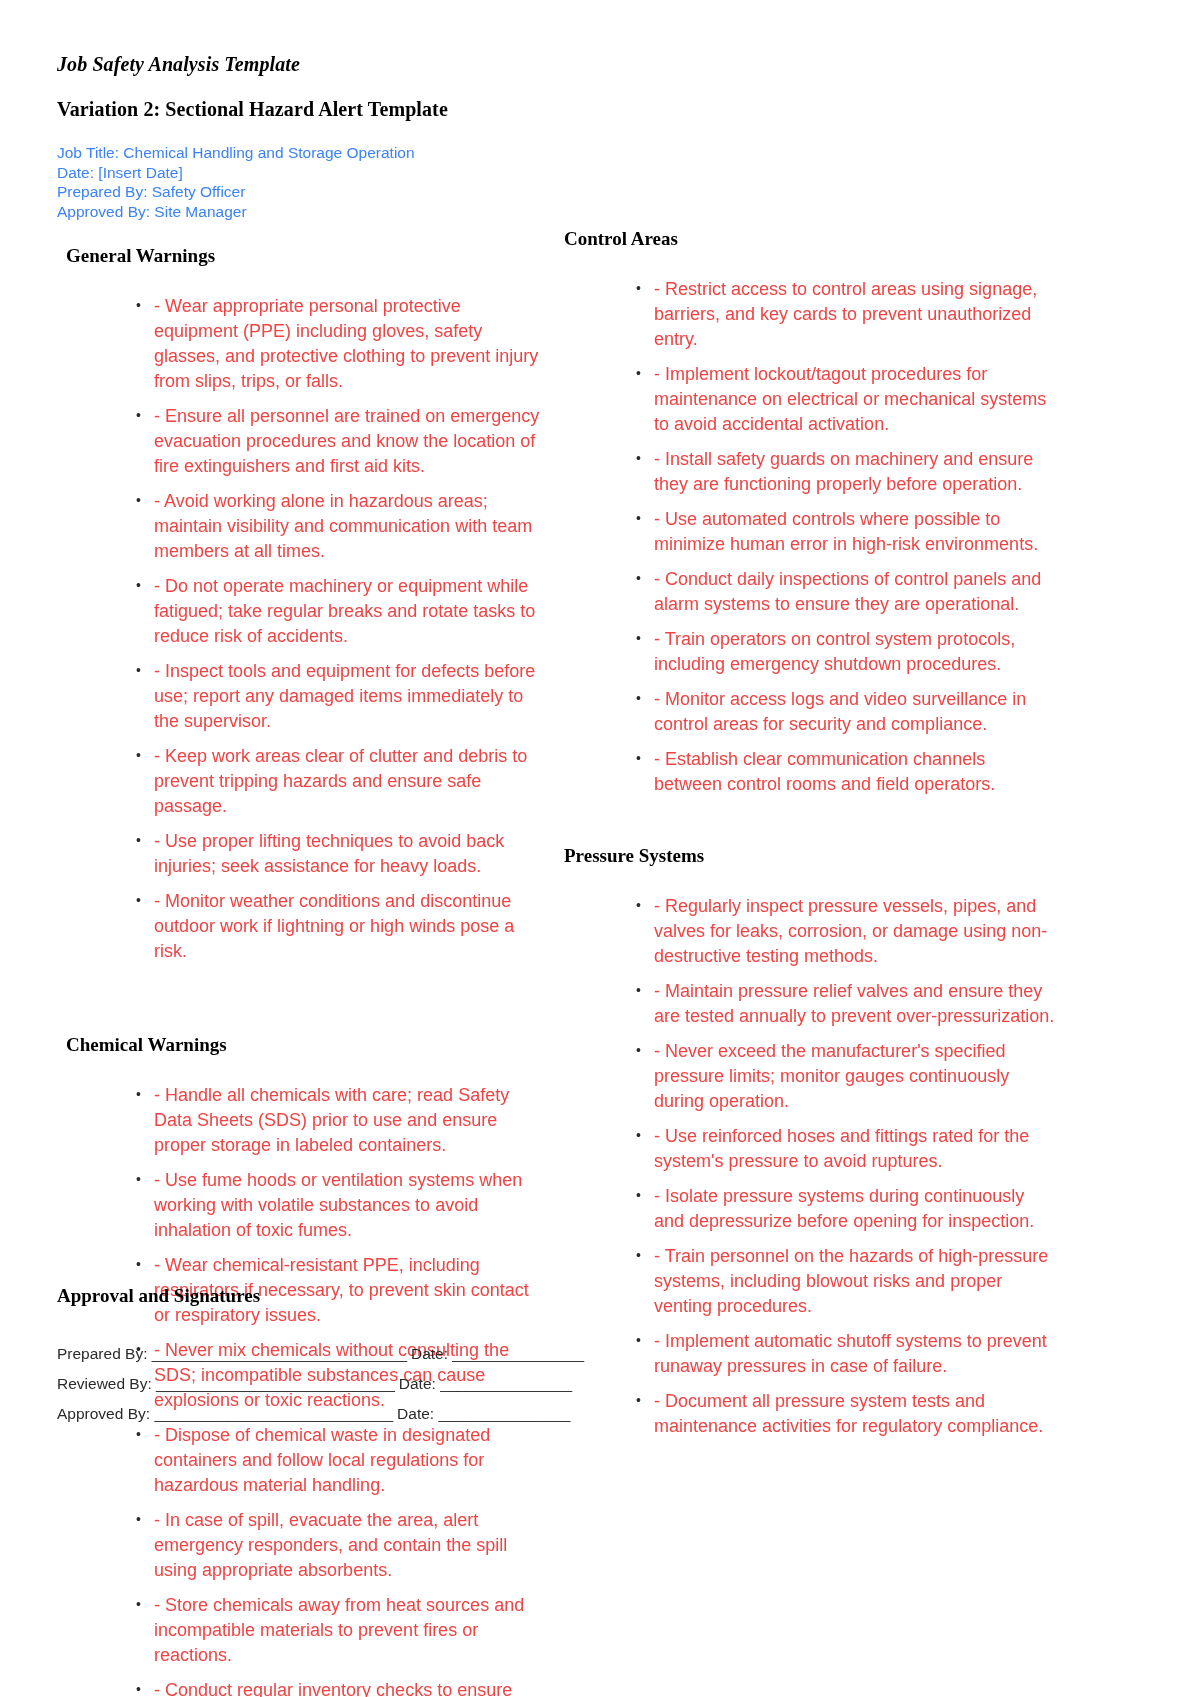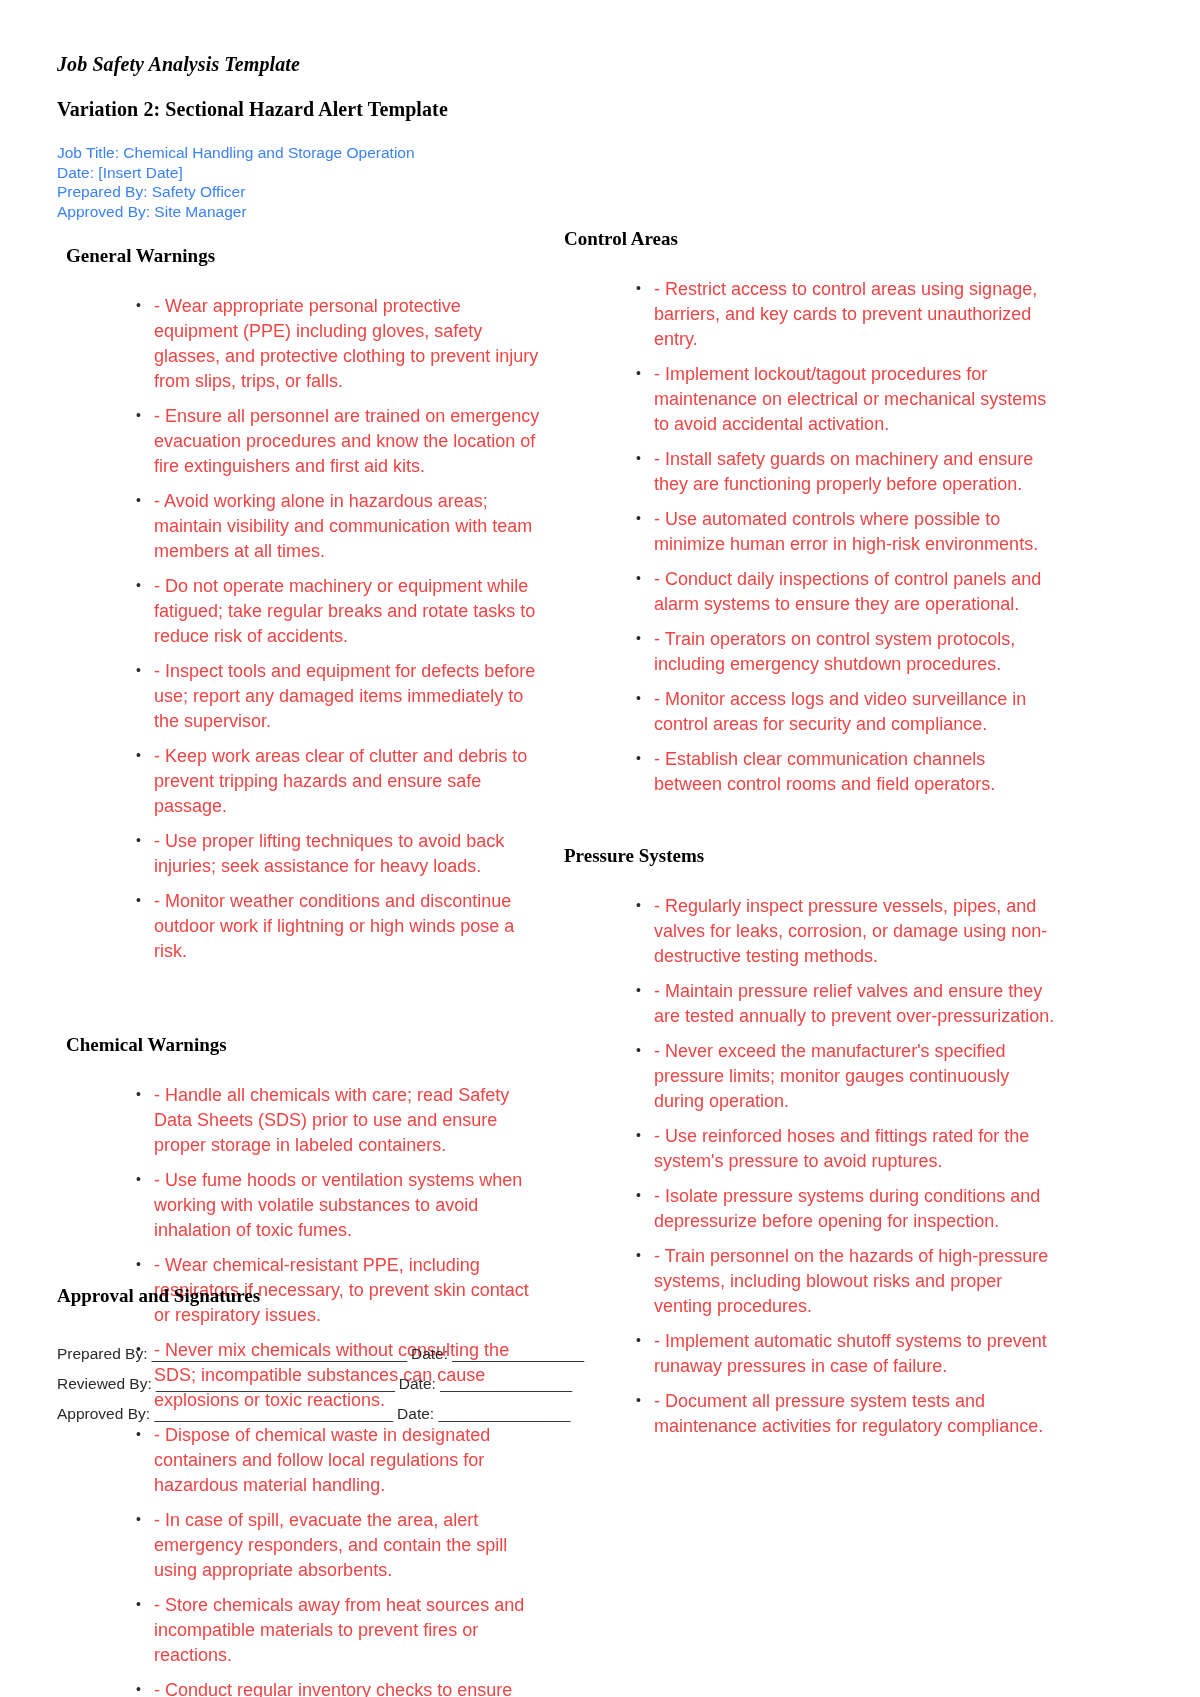--- a/index.html
+++ b/index.html
@@ -213,21 +213,21 @@
     <div class="gap-control-to-pressure"></div>
 
     <div class="section">
       <div class="section-heading">Pressure Systems</div>
       <div class="heading-to-list"></div>
       <ul class="bullets">
         <li>- Regularly inspect pressure vessels, pipes, and valves for leaks, corrosion, or damage using non-destructive testing methods.</li>
         <li>- Maintain pressure relief valves and ensure they are tested annually to prevent over-pressurization.</li>
         <li>- Never exceed the manufacturer's specified pressure limits; monitor gauges continuously during operation.</li>
         <li>- Use reinforced hoses and fittings rated for the system's pressure to avoid ruptures.</li>
-        <li>- Isolate pressure systems during conditions and depressurize before opening for inspection.</li>
+        <li>- Isolate pressure systems during continuously and depressurize before opening for inspection.</li>
         <li>- Train personnel on the hazards of high-pressure systems, including blowout risks and proper venting procedures.</li>
         <li>- Implement automatic shutoff systems to prevent runaway pressures in case of failure.</li>
         <li>- Document all pressure system tests and maintenance activities for regulatory compliance.</li>
       </ul>
     </div>
 
   </div>
 
   <div class="sign-block">
     <div class="sign-heading">Approval and Signatures</div>

